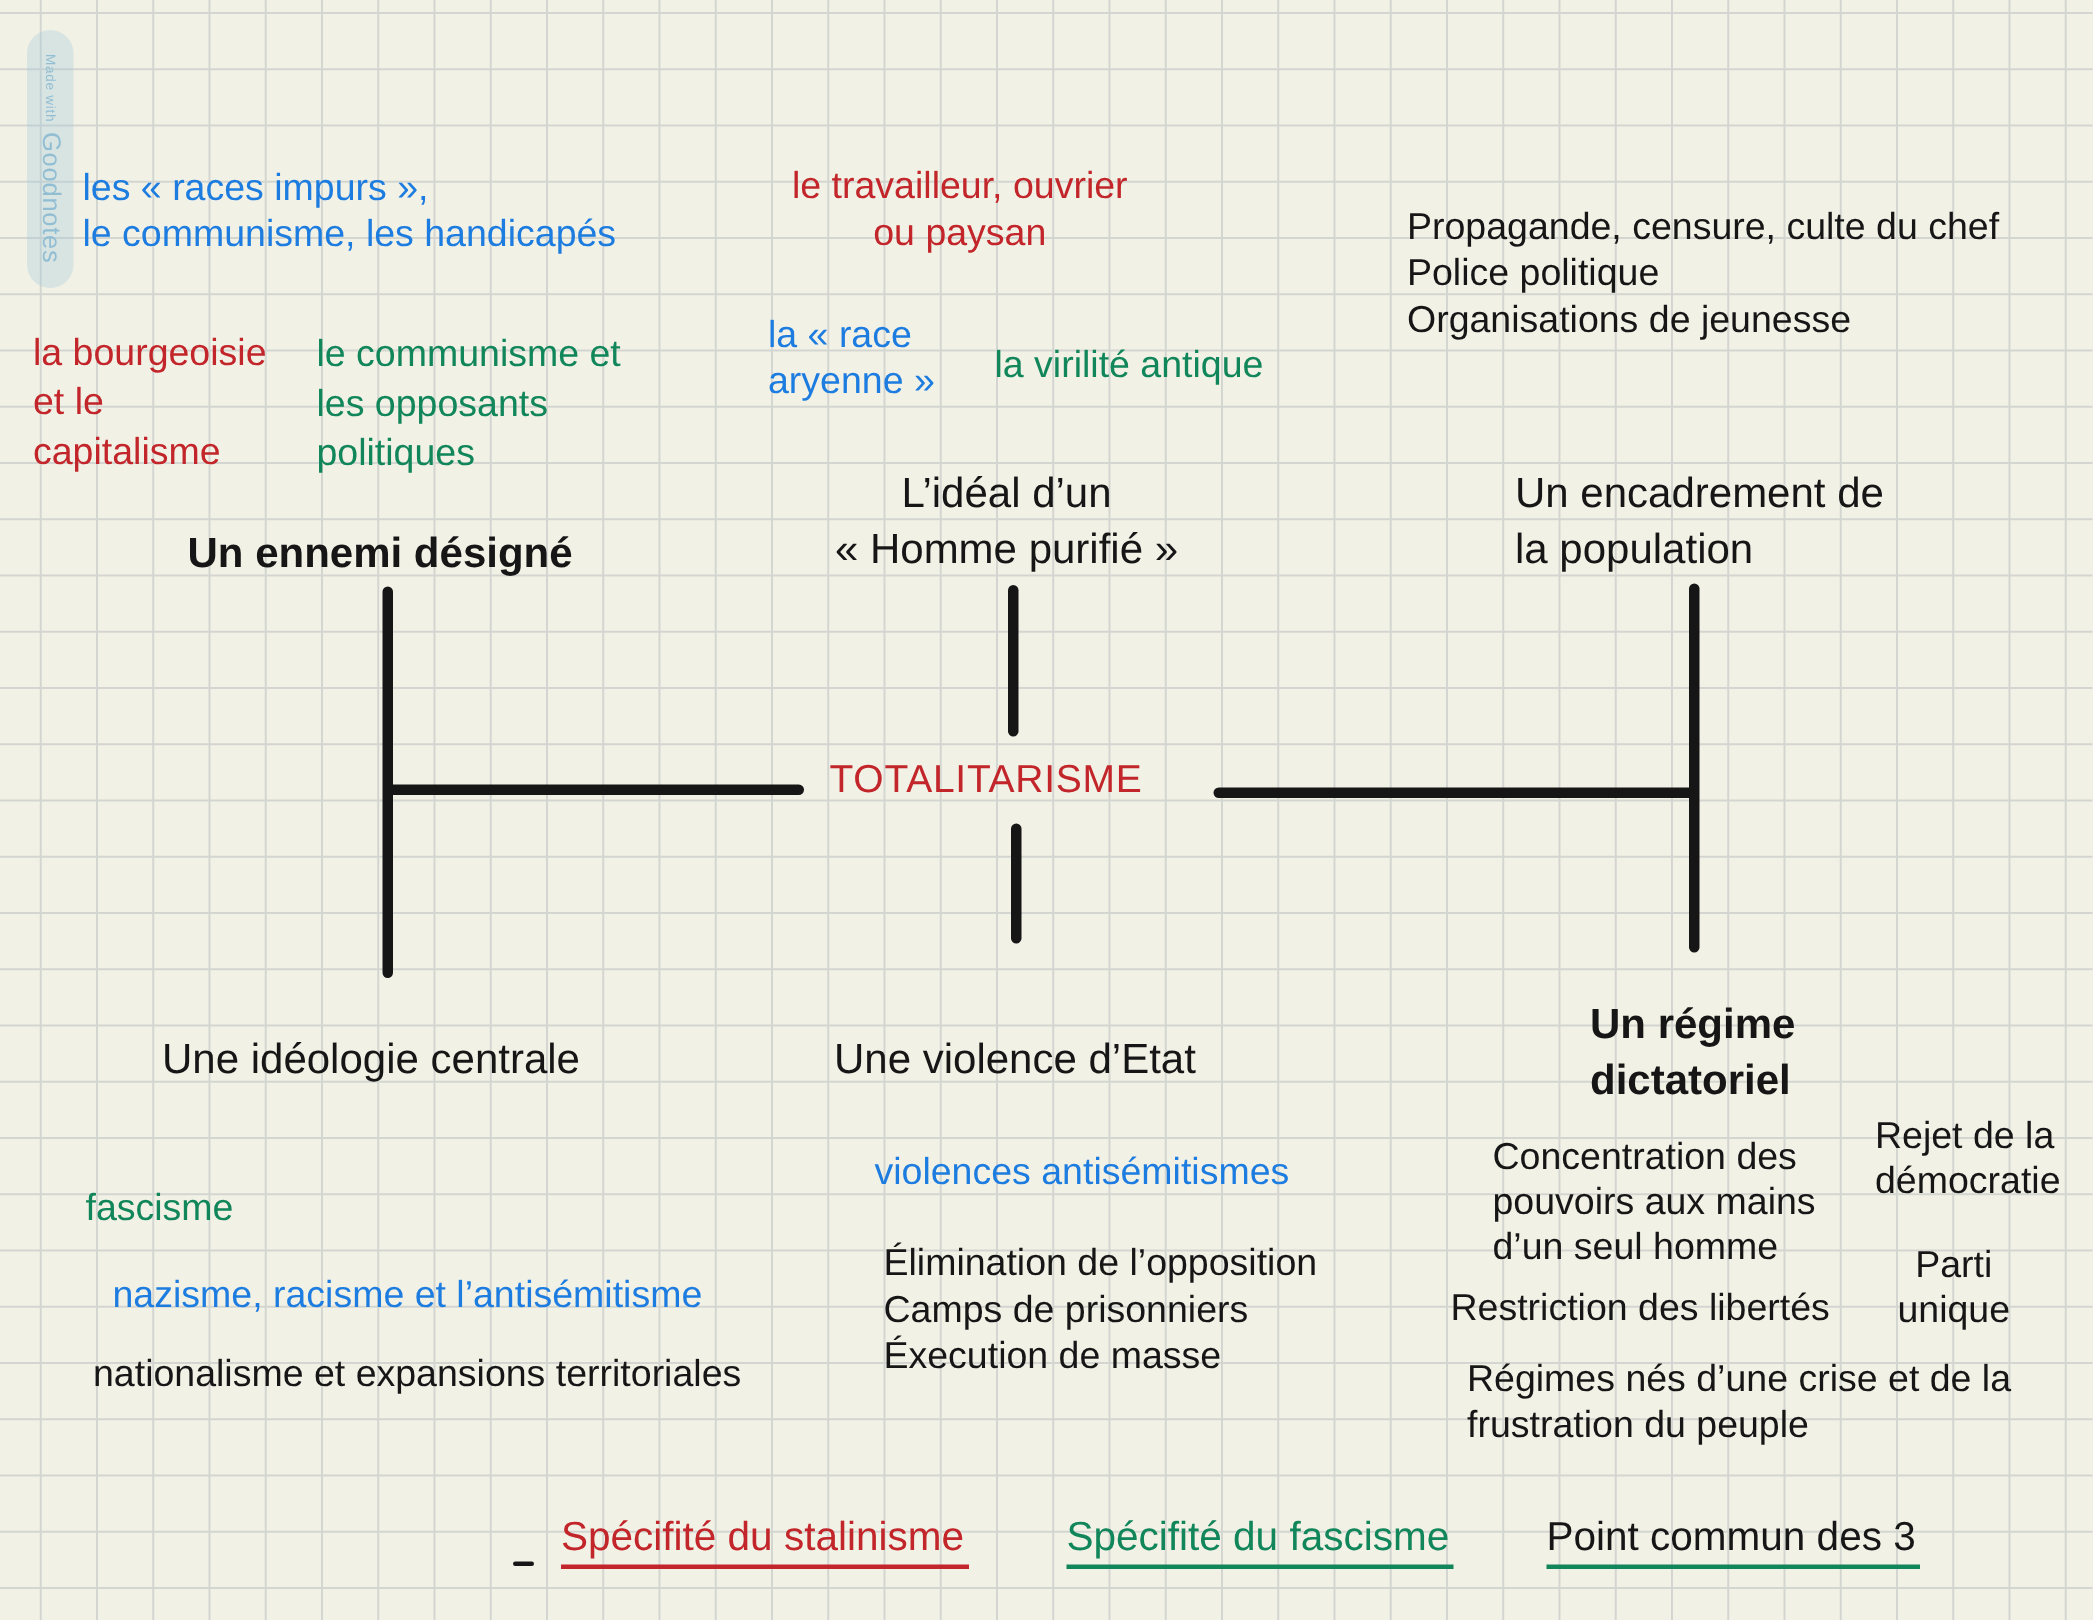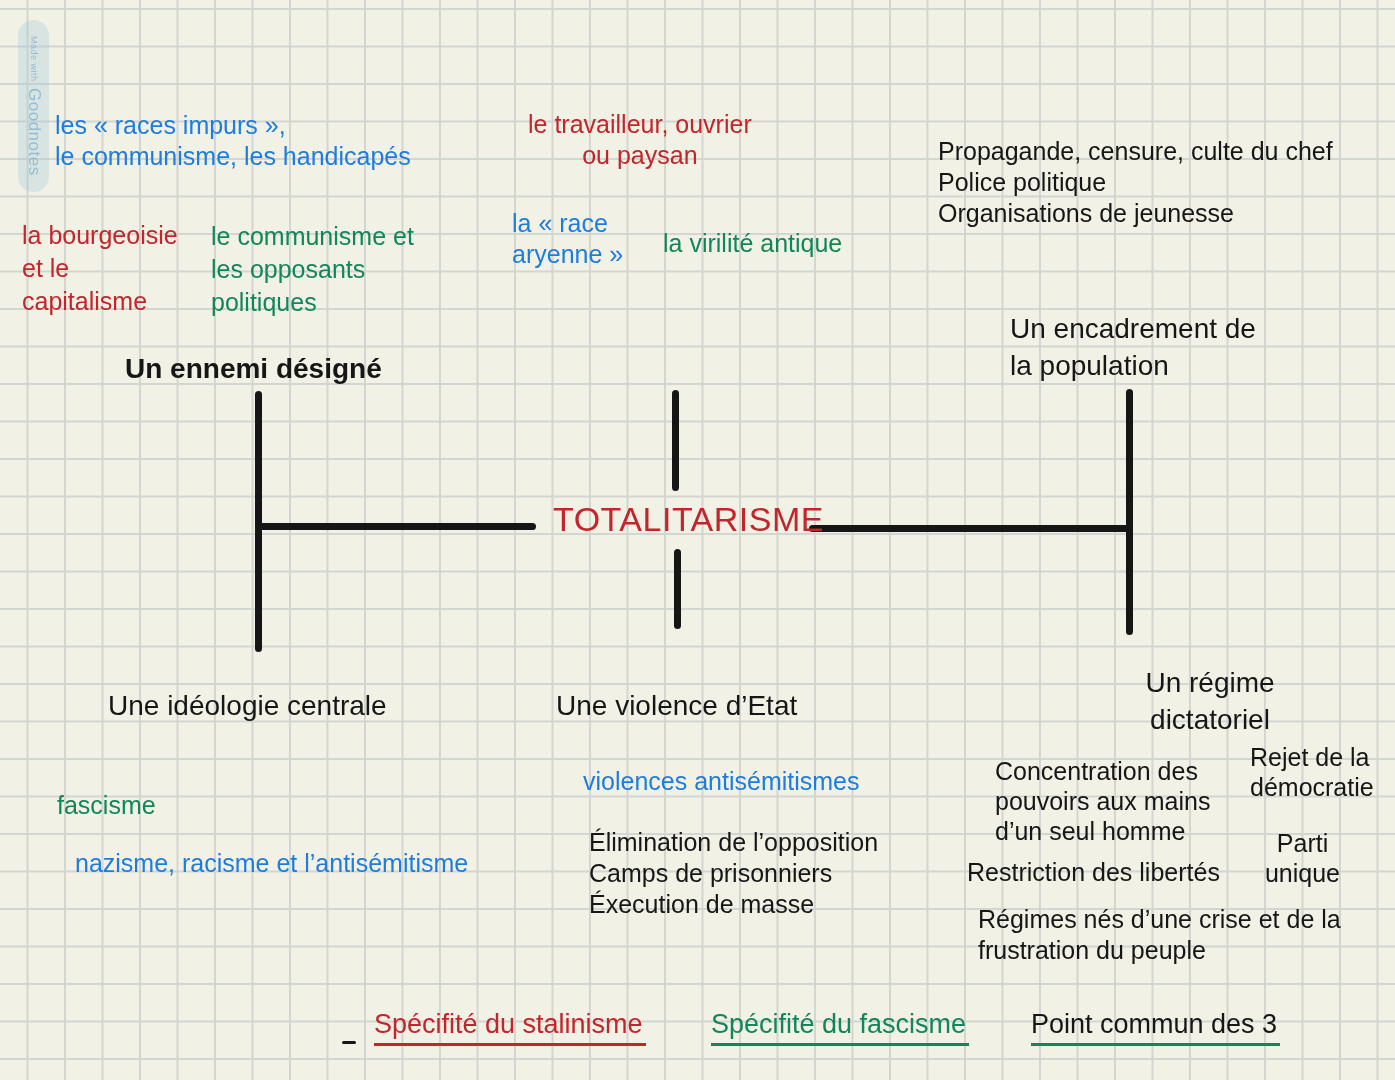--- a/index.html
+++ b/index.html
@@ -38,21 +38,21 @@
   .heading{
     font-size:28px;
     line-height:37px;
     color:var(--ink);
   }
   .c-blue{color:var(--blue);}
   .c-red{color:var(--red);}
   .c-green{color:var(--green);}
   .c-black{color:var(--ink);}
   .center-title{
-    font-size:34px;
+    font-size:26px;
     line-height:32px;
     color:var(--red);
     letter-spacing:0.5px;
     text-align:center;
   }
   .stroke{
     position:absolute;
     background:var(--ink);
     border-radius:4px;
   }
@@ -118,39 +118,42 @@
 ou paysan</div>
   <div class="txt c-blue" style="left:512px;top:208px;">la « race
 aryenne »</div>
   <div class="txt c-green" style="left:663px;top:228px;">la virilité antique</div>
 
   <div class="txt c-black" style="left:938px;top:136px;">Propagande, censure, culte du chef
 Police politique
 Organisations de jeunesse</div>
 
   <div class="txt heading" style="left:125px;top:350px;font-weight:bold;">Un ennemi désigné</div>
+  <div class="txt heading" style="left:535px;top:310px;width:272px;text-align:center;">L’idéal d’un
+« Homme purifié »</div>
   <div class="txt heading" style="left:1010px;top:310px;">Un encadrement de
 la population</div>
 
   <div class="stroke" style="left:255px;top:391px;width:7px;height:261px;"></div>
   <div class="stroke" style="left:256px;top:523px;width:280px;height:7px;"></div>
   <div class="stroke" style="left:672px;top:390px;width:7px;height:101px;"></div>
   <div class="stroke" style="left:674px;top:549px;width:7px;height:80px;"></div>
   <div class="stroke" style="left:809px;top:525px;width:322px;height:7px;"></div>
   <div class="stroke" style="left:1126px;top:389px;width:7px;height:246px;"></div>
 
   <div class="txt center-title" style="left:553px;top:503px;">TOTALITARISME</div>
 
   <div class="txt heading" style="left:108px;top:687px;">Une idéologie centrale</div>
   <div class="txt heading" style="left:556px;top:687px;">Une violence d’Etat</div>
-  <div class="txt heading" style="left:1124px;top:664px;width:172px;text-align:center;">Un régime
+  <div class="txt heading" style="left:1060px;top:664px;width:172px;font-weight:bold;">Un régime
 dictatoriel</div>
 
   <div class="txt c-green" style="left:57px;top:790px;">fascisme</div>
   <div class="txt c-blue" style="left:75px;top:848px;">nazisme, racisme et l’antisémitisme</div>
+  <div class="txt c-black" style="left:62px;top:901px;">nationalisme et expansions territoriales</div>
 
   <div class="txt c-blue" style="left:583px;top:766px;">violences antisémitismes</div>
   <div class="txt c-black" style="left:589px;top:827px;">Élimination de l’opposition
 Camps de prisonniers
 Éxecution de masse</div>
 
   <div class="txt c-black" style="left:995px;top:756px;line-height:30px;">Concentration des
 pouvoirs aux mains
 d’un seul homme</div>
   <div class="txt c-black" style="left:1250px;top:742px;line-height:30px;">Rejet de la

